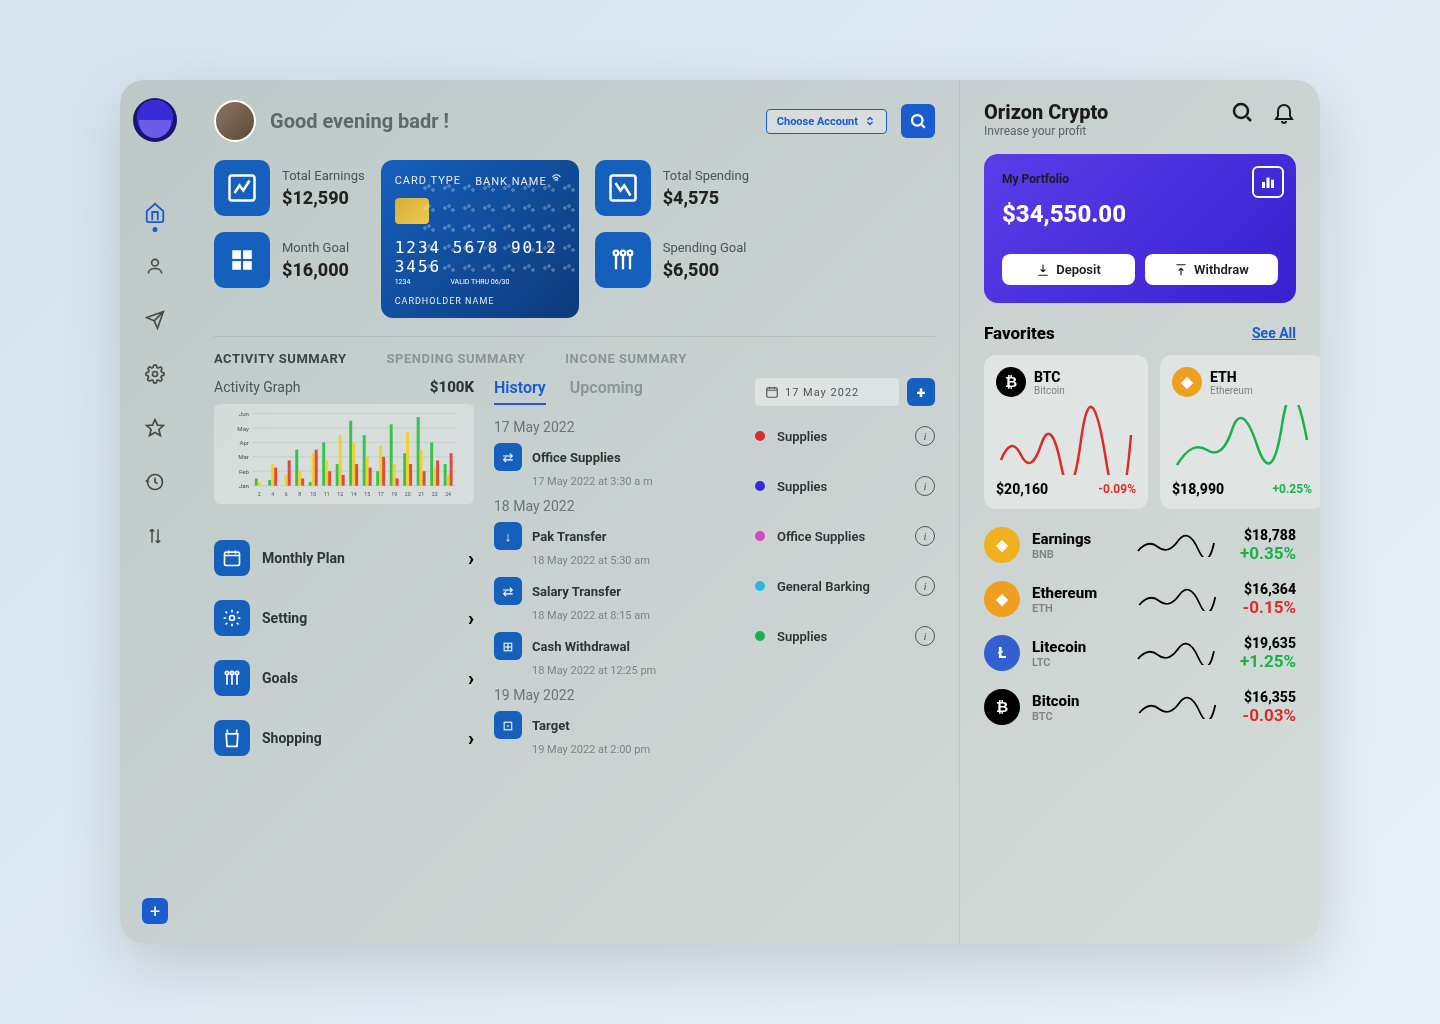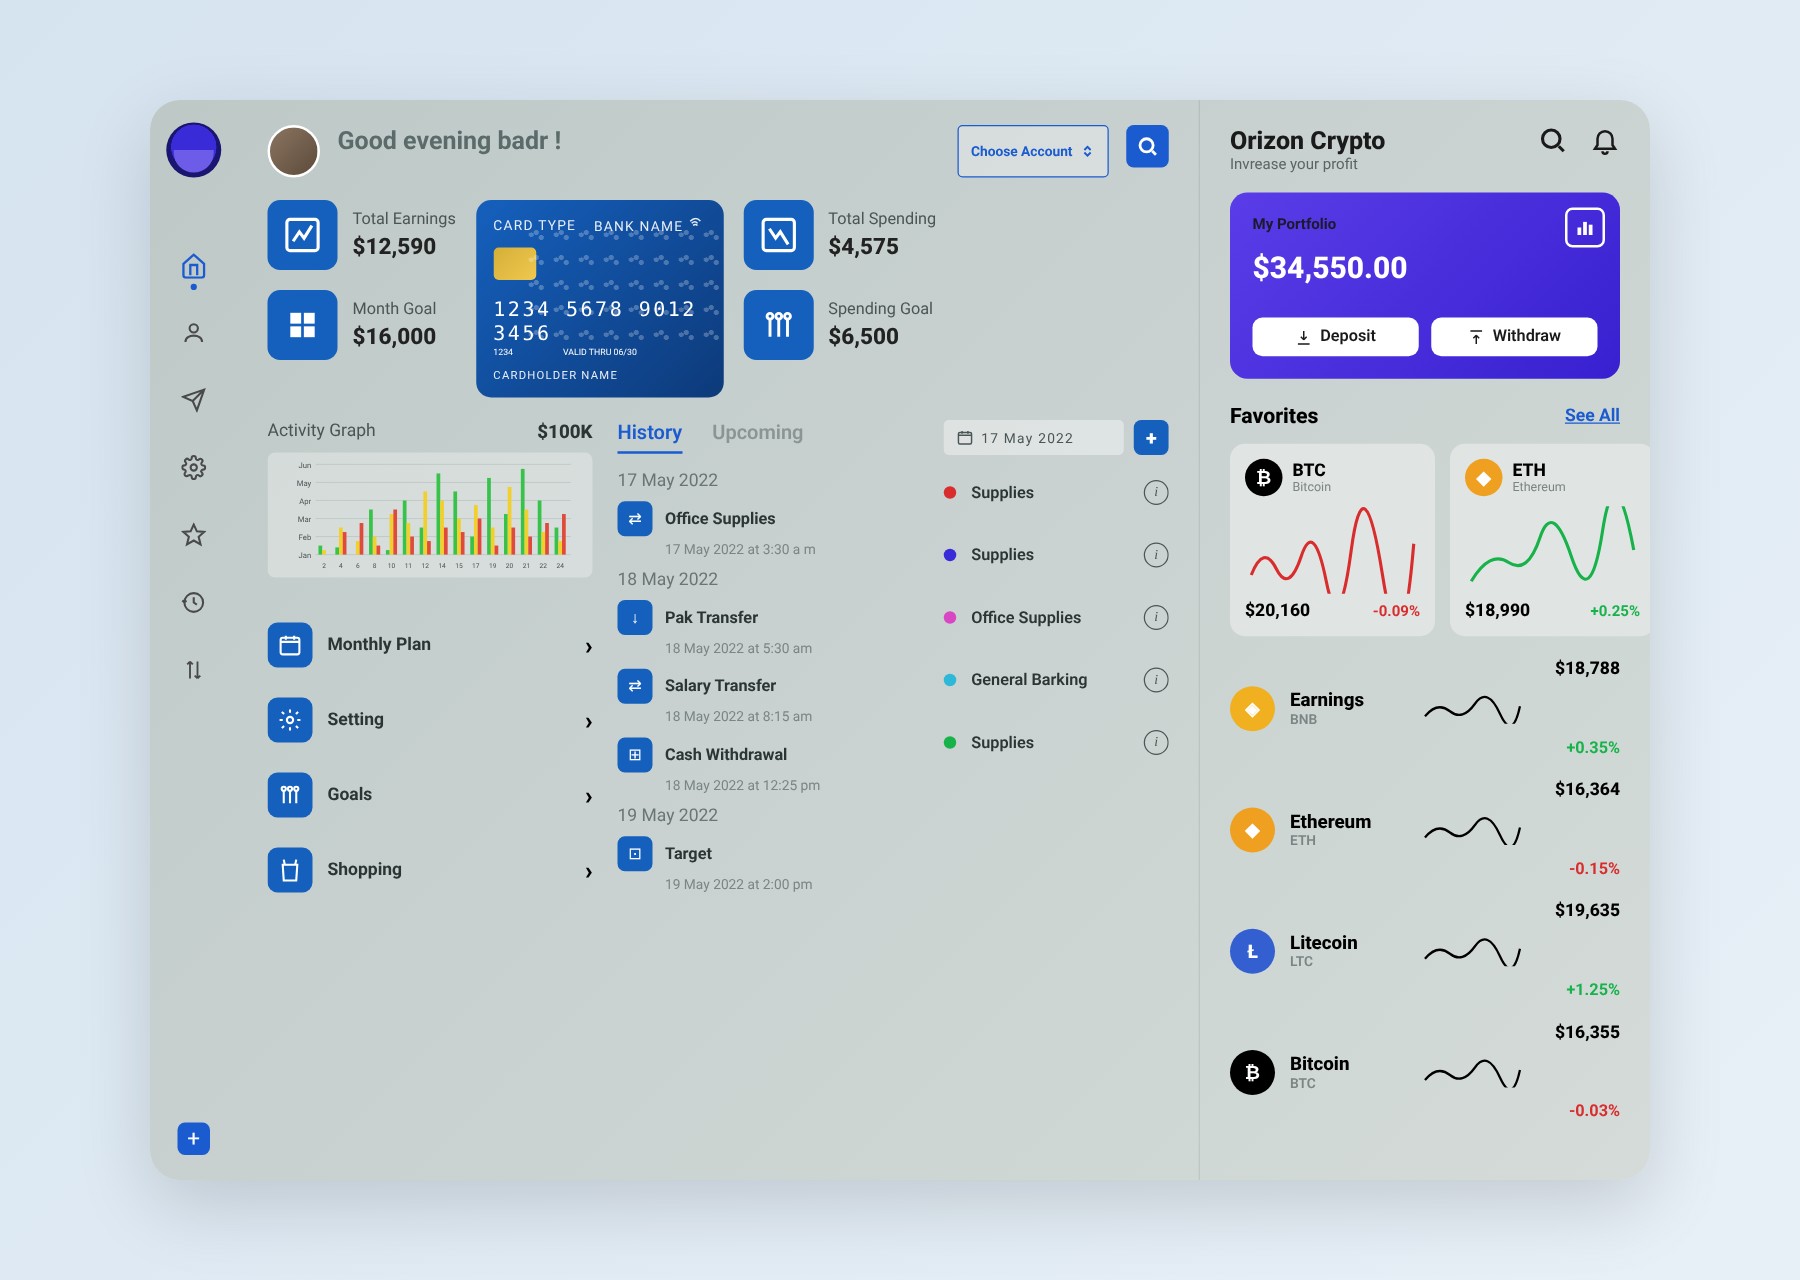--- a/index.html
+++ b/index.html
@@ -40,21 +40,21 @@
   .nav-icons { display:flex; flex-direction:column; gap:30px; align-items:center; margin-top:30px;}
   .nav-item { width:24px; height:24px; display:flex; align-items:center; justify-content:center; cursor:pointer; color:#4a4a4a;}
   .nav-item.active { color:#1a5bd0; position:relative;}
   .nav-item.active::after{content:"";position:absolute;bottom:-8px;left:50%;transform:translateX(-50%);width:5px;height:5px;background:#1a5bd0;border-radius:50%;}
   .add-btn { position:absolute; bottom:20px; width:26px; height:26px; background:#1a5bd0; border-radius:6px; display:flex; align-items:center; justify-content:center; color:#fff; font-size:18px; cursor:pointer;}
 
   .main { flex:1; display:flex; }
   .left-col { flex:1; padding:20px 24px; border-right:1px solid rgba(0,0,0,.08); display:flex; flex-direction:column; overflow:hidden;}
   .right-col { width:360px; padding:20px 24px; display:flex; flex-direction:column;}
 
-  .header-row { display:flex; gap:14px; margin-bottom:18px;}
+  .header-row { display:flex; align-items:center; gap:14px; margin-bottom:18px;}
   .avatar { width:42px; height:42px; border-radius:50%; background:linear-gradient(135deg,#8a7560,#5d4a3a); border:2px solid #fff;}
   .greeting { font-size:20px; font-weight:700; color:#5a6b6a;}
   .account-sel { margin-left:auto; font-size:11px; font-weight:700; color:#1a5bd0; border:1px solid #1a5bd0; padding:5px 10px; border-radius:4px; display:flex; align-items:center; gap:6px; background:rgba(255,255,255,.3);}
   .search-btn { width:34px; height:34px; background:#1a5bd0; border-radius:6px; display:flex; align-items:center; justify-content:center; color:#fff;}
 
   .stats-row { display:flex; gap:16px; margin-bottom:18px;}
   .stat-col { display:flex; flex-direction:column; gap:16px;}
   .stat-card { display:flex; align-items:center; gap:12px;}
   .stat-icon { width:56px; height:56px; background:#1560bd; border-radius:10px; display:flex; align-items:center; justify-content:center; color:#fff;}
   .stat-label { font-size:13px; color:#4a5555; margin-bottom:4px;}
@@ -132,21 +132,21 @@
   .pos{color:#18b24b;} .neg{color:#d92d2d;}
 
   .coin-list{display:flex;flex-direction:column;gap:18px;}
   .coin-row{display:flex;align-items:center;gap:12px;}
   .coin-info{display:flex;flex-direction:column;width:80px;}
   .coin-name{font-size:15px;font-weight:800;}
   .coin-sym{font-size:11px;color:#7a8584;font-weight:600;}
   .mini-spark{flex:1;height:24px;}
   .coin-right{text-align:right;}
   .coin-price{font-size:14px;font-weight:800;}
-  .coin-change{font-size:13px;font-weight:700;margin-top:48px;}
+  .coin-change{font-size:17px;font-weight:700;}
 
   svg{display:block;}
 </style>
 </head>
 <body>
 
 <div class="app">
   <div class="sidenav">
     <div class="logo"></div>
     <div class="nav-icons">
@@ -285,20 +285,25 @@
                 </svg>
               </div>
             <div>
                 <div class="stat-label">Spending Goal</div>
                 <div class="stat-value">$6,500</div>
               </div>
           </div>
         </div>
       </div>
 
+      <div class="tabs">
+        <div class="tab active">ACTIVITY SUMMARY</div>
+        <div class="tab">SPENDING SUMMARY</div>
+        <div class="tab">INCONE SUMMARY</div>
+      </div>
 
       <div class="activity-section">
         <div class="activity-left">
           <div class="activity-title-row">
             <span class="activity-title">Activity Graph</span>
             <span class="activity-amount">$100K</span>
           </div>
           <div class="mini-chart">
             <svg id="mini-bar-chart" width="100%" height="100%" viewBox="0 0 260 100">
                 <text x="22" y="89" font-size="7" text-anchor="end" fill="#4a5555">Jan</text>

